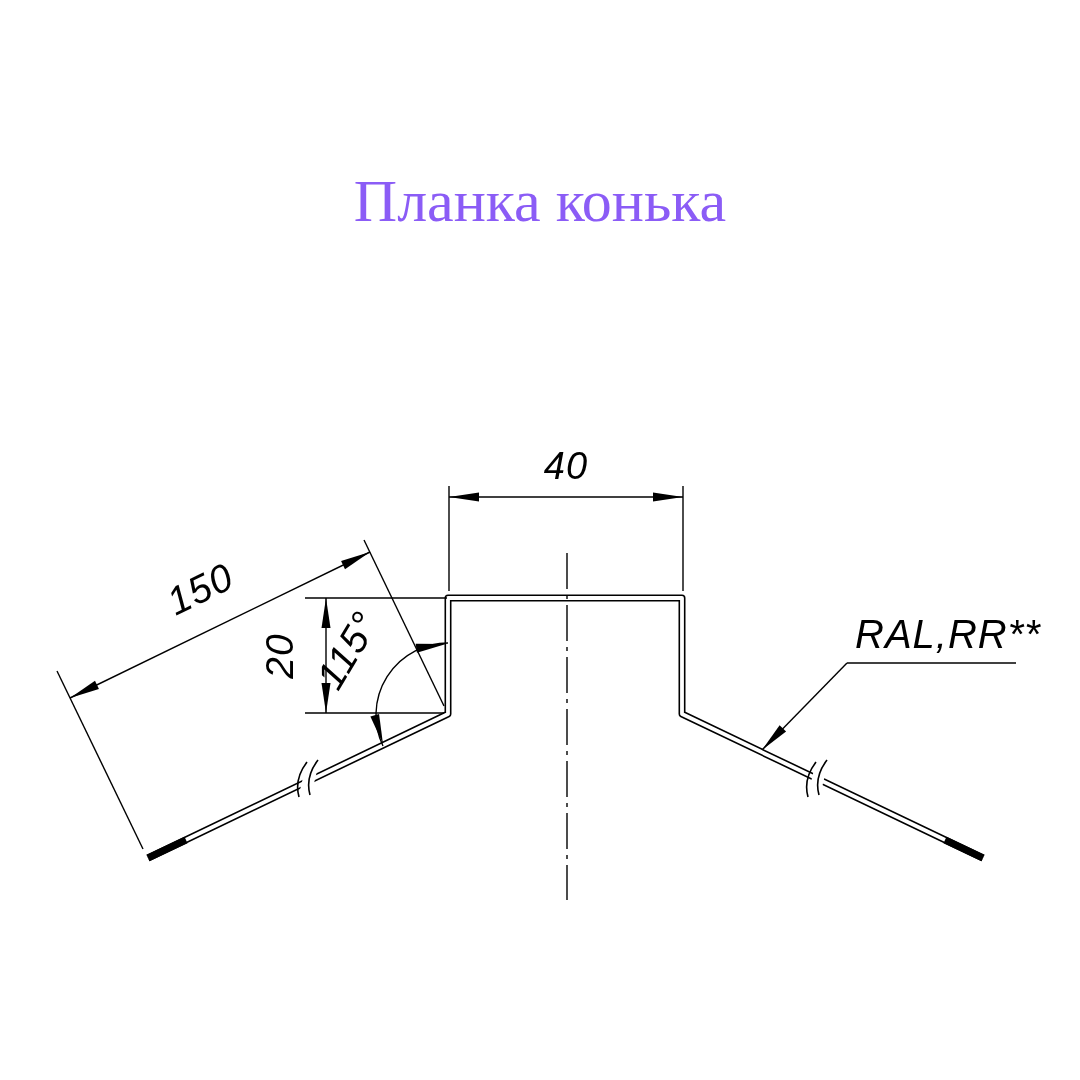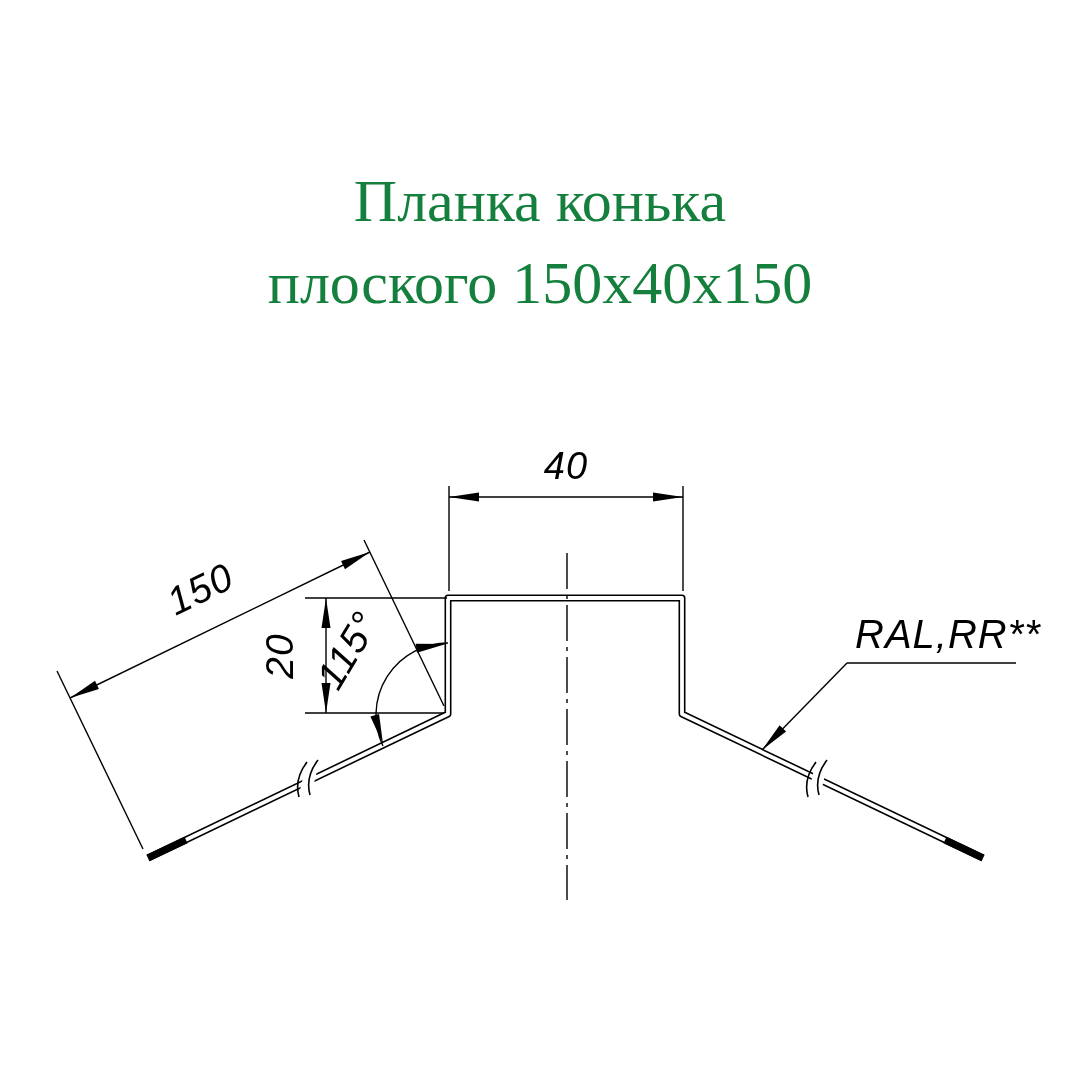--- a/index.html
+++ b/index.html
@@ -7,21 +7,21 @@
     position:relative;
     width:1080px;height:1080px;
     background:#ffffff;
     overflow:hidden;
     font-family:"Liberation Serif", serif;
   }
   #title-block{
     position:absolute;
     top:160px;left:0;right:0;
     text-align:center;
-    color:#15803d;
+    color:#8b5cf6;
     font-size:60px;
     line-height:82px;
     font-family:"Liberation Serif", serif;
   }
   #drawing-svg{position:absolute;top:0;left:0;}
   .thin{stroke:#000;stroke-width:1.4;fill:none;}
   .tube-black{stroke:#000;stroke-width:7;fill:none;stroke-linejoin:round;stroke-linecap:butt;}
   .tube-white{stroke:#fff;stroke-width:3.8;fill:none;stroke-linejoin:round;stroke-linecap:butt;}
   .hem{stroke:#000;stroke-width:7;fill:none;stroke-linecap:butt;}
   .break-mask{stroke:#fff;stroke-width:12;fill:none;stroke-linecap:butt;}
@@ -35,21 +35,20 @@
     letter-spacing:1px;
   }
 </style>
 </head>
 <body>
 
 <div id="canvas">
 
   <div id="title-block">
     <div>Планка конька</div>
-    <div>плоского 150х40х150</div>
   </div>
 
   <svg id="drawing-svg" width="1080" height="1080" viewBox="0 0 1080 1080">
 
     <g>
       <path class="tube-black" d="M148,858 L448,714 L448,598 L682,598 L682,714 L983,858"></path>
       <path class="tube-white" d="M148,858 L448,714 L448,598 L682,598 L682,714 L983,858"></path>
       <path class="hem" d="M148,858 L186,840"></path>
       <path class="hem" d="M983,858 L945,840"></path>
     </g>

